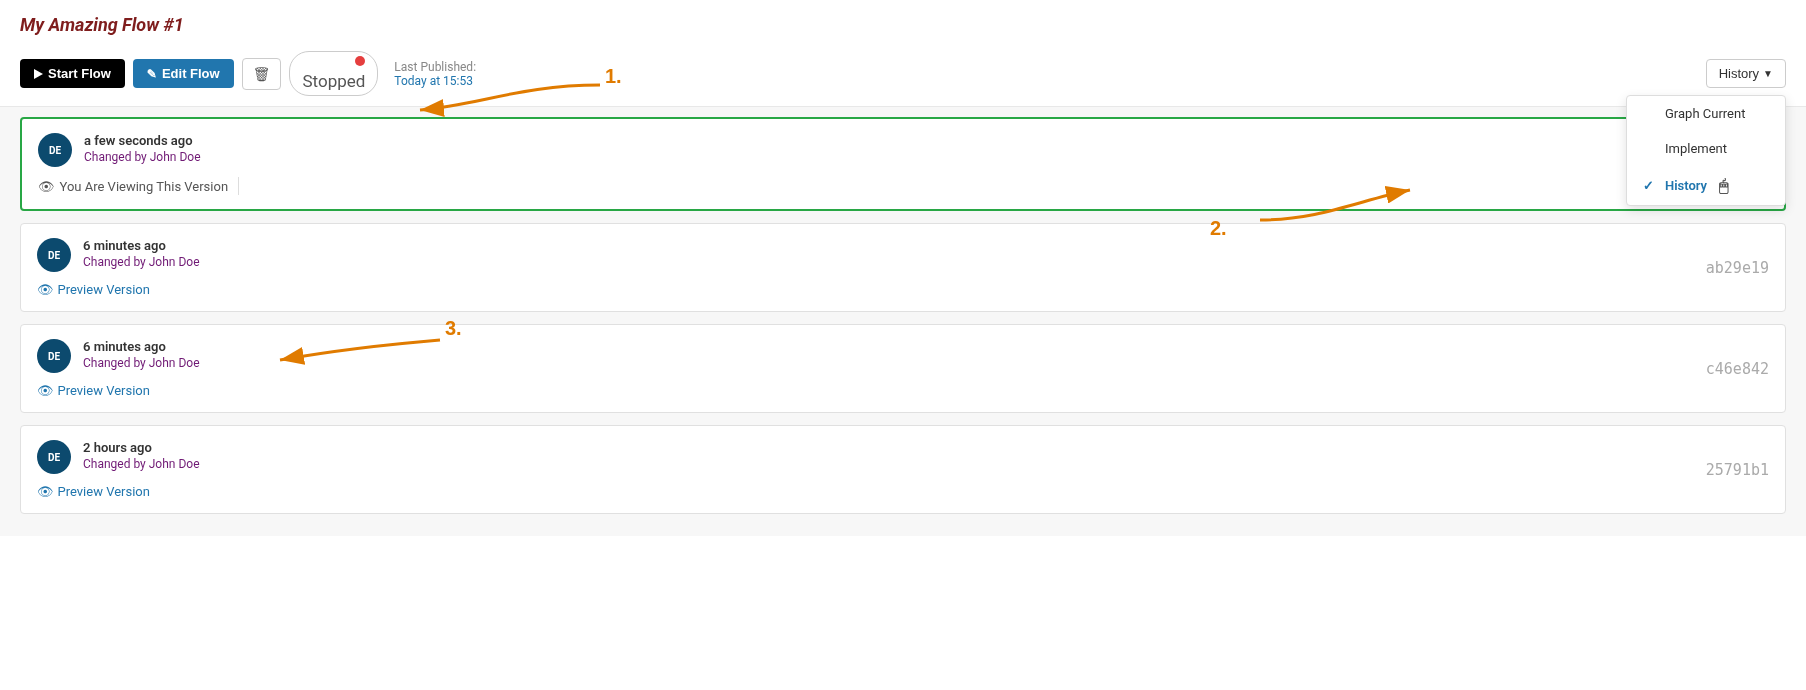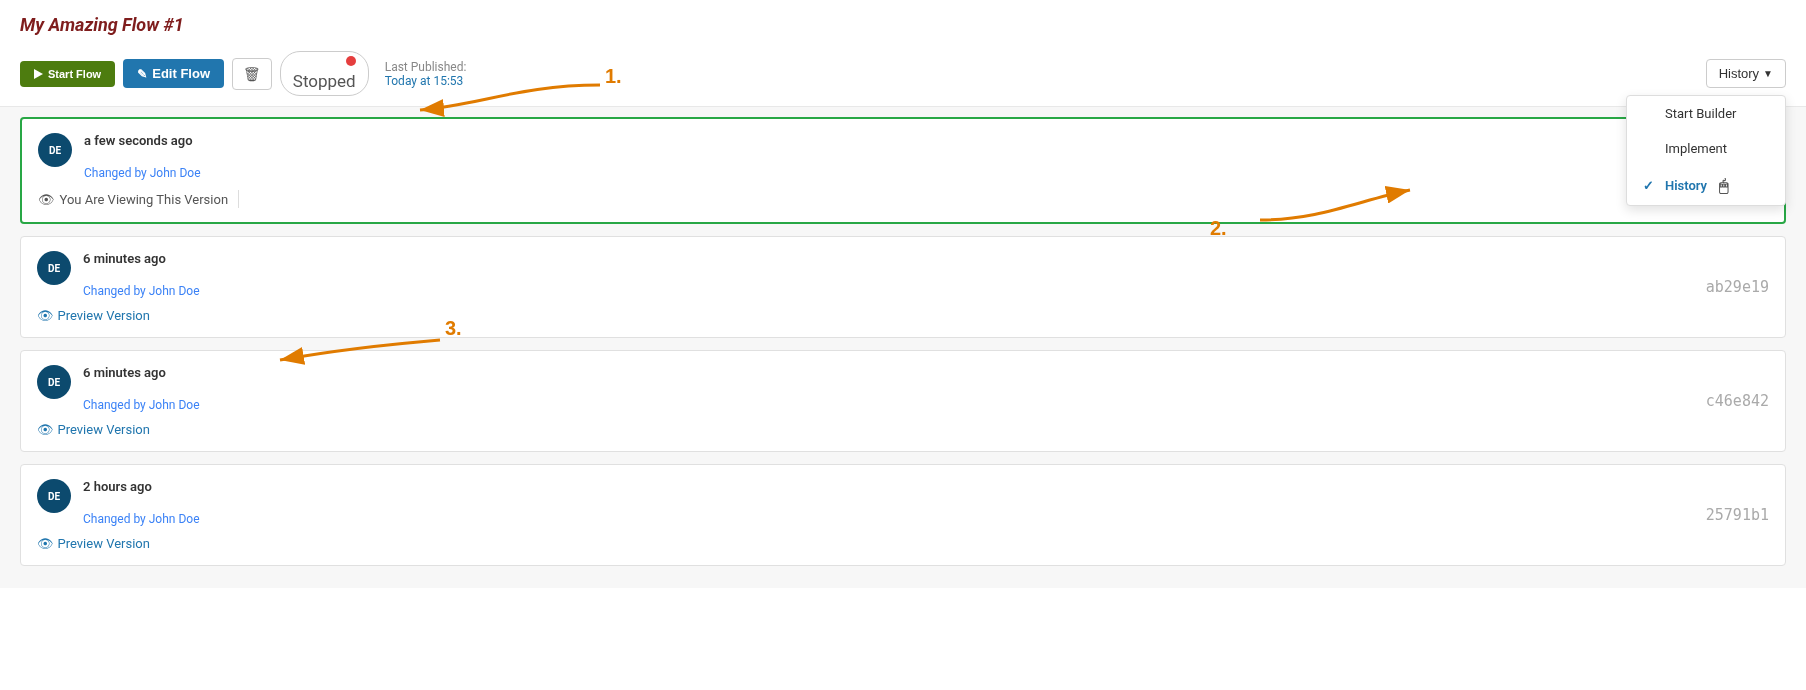--- a/index.html
+++ b/index.html
@@ -2,21 +2,21 @@
 <html><head>
   <meta charset="utf-8">
   <style>
     * { box-sizing: border-box; margin: 0; padding: 0; }
     body { font-family: -apple-system, BlinkMacSystemFont, 'Segoe UI', Roboto, sans-serif; background: #fff; color: #333; font-size: 14px; }
 
     .page-header { padding: 14px 20px 6px 20px; }
     .page-title { font-size: 18px; font-weight: 700; color: #7f1d1d; font-style: italic; }
 
     .toolbar { display: flex; align-items: center; padding: 10px 20px; border-bottom: 1px solid #e8e8e8; gap: 8px; }
-    .btn-start { background: #4d7c0f; color: #fff; border: none; border-radius: 4px; padding: 7px 14px; font-size: 11px; font-weight: 600; cursor: pointer; display: flex; align-items: center; gap: 5px; }
+    .btn-start { background: #000000; color: #fff; border: none; border-radius: 4px; padding: 7px 14px; font-size: 13px; font-weight: 600; cursor: pointer; display: flex; align-items: center; gap: 5px; }
     .btn-start .play-icon { width: 0; height: 0; border-top: 5px solid transparent; border-bottom: 5px solid transparent; border-left: 9px solid #fff; display: inline-block; }
     .btn-edit { background: #2176ae; color: #fff; border: none; border-radius: 4px; padding: 7px 14px; font-size: 13px; font-weight: 600; cursor: pointer; display: flex; align-items: center; gap: 5px; }
     .btn-edit .pencil-icon { font-size: 12px; }
     .btn-delete { background: #fff; border: 1px solid #ccc; border-radius: 4px; padding: 7px 10px; cursor: pointer; color: #555; font-size: 14px; }
     .status-badge { display: flex; align-items: flex-end; gap: 5px; border: 1px solid #ccc; border-radius: 20px; padding: 4px 12px; font-size: 17px; color: #555; flex-direction: column; }
     .status-dot { width: 10px; height: 10px; border-radius: 50%; background: #e53e3e; display: inline-block; }
     .last-published { margin-left: 8px; font-size: 12px; color: #888; }
     .last-published-link { color: #2176ae; font-size: 12px; cursor: pointer; }
 
     .toolbar-right { margin-left: auto; }
@@ -32,21 +32,21 @@
 
     
     .content-area { background: #f7f7f7; min-height: 400px; padding: 10px 20px; }
 
     
     .history-item { background: #fff; border: 1px solid #e0e0e0; border-radius: 4px; padding: 14px 16px; margin-bottom: 12px; position: relative; }
     .history-item.current-version { border: 2px solid #28a745; }
     .history-item-header { display: flex; align-items: flex-start; }
     .avatar { width: 34px; height: 34px; border-radius: 50%; background: #0c4a6e; display: flex; align-items: center; justify-content: center; font-size: 10px; font-weight: 700; color: #fff; flex-shrink: 0; margin-right: 12px; }
     .history-info .time { font-size: 13px; font-weight: 600; color: #333; }
-    .history-info .changed-by { font-size: 12px; color: #3b82f6; margin-top: 18px; }
+    .history-info .changed-by { font-size: 12px; color: #701a75; margin-top: 2px; }
     .history-actions { margin-top: 10px; display: flex; align-items: center; gap: 0; }
     .preview-link { color: #2176ae; font-size: 13px; cursor: pointer; display: flex; align-items: center; gap: 4px; text-decoration: none; }
     .viewing-text { font-size: 13px; color: #555; display: flex; align-items: center; gap: 5px; }
     .eye-icon { color: #555; font-size: 13px; }
     .preview-eye { color: #2176ae; font-size: 13px; }
     .divider-line { width: 1px; height: 18px; background: #ddd; margin: 0 10px; }
     .version-id { position: absolute; right: 16px; top: 50%; transform: translateY(-50%); font-size: 15px; color: #aaa; font-family: monospace; }
     .current-badge { position: absolute; right: 16px; top: 50%; transform: translateY(-50%); display: flex; align-items: center; gap: 4px; font-size: 12px; color: #28a745; font-weight: 600; }
     .current-dot { width: 8px; height: 8px; border-radius: 50%; background: #28a745; }
 
@@ -84,21 +84,21 @@
 
     <div class="toolbar-right dropdown-container">
       <button class="history-btn">
         <span>History</span>
         <span class="chevron-down">▼</span>
       </button>
 
       <div class="dropdown-menu">
         <div class="dropdown-item">
           <span class="checkmark"></span>
-          <span>Start Builder</span>
+          <span>Graph Current</span>
         </div>
         <div class="dropdown-item">
           <span class="checkmark"></span>
           <span>Implement</span>
         </div>
         <div class="dropdown-item active">
           <span class="checkmark">✓</span>
           <span>History</span>
           <span style="margin-left:4px; font-size:16px; color:#555;">🖱</span>
         </div>

